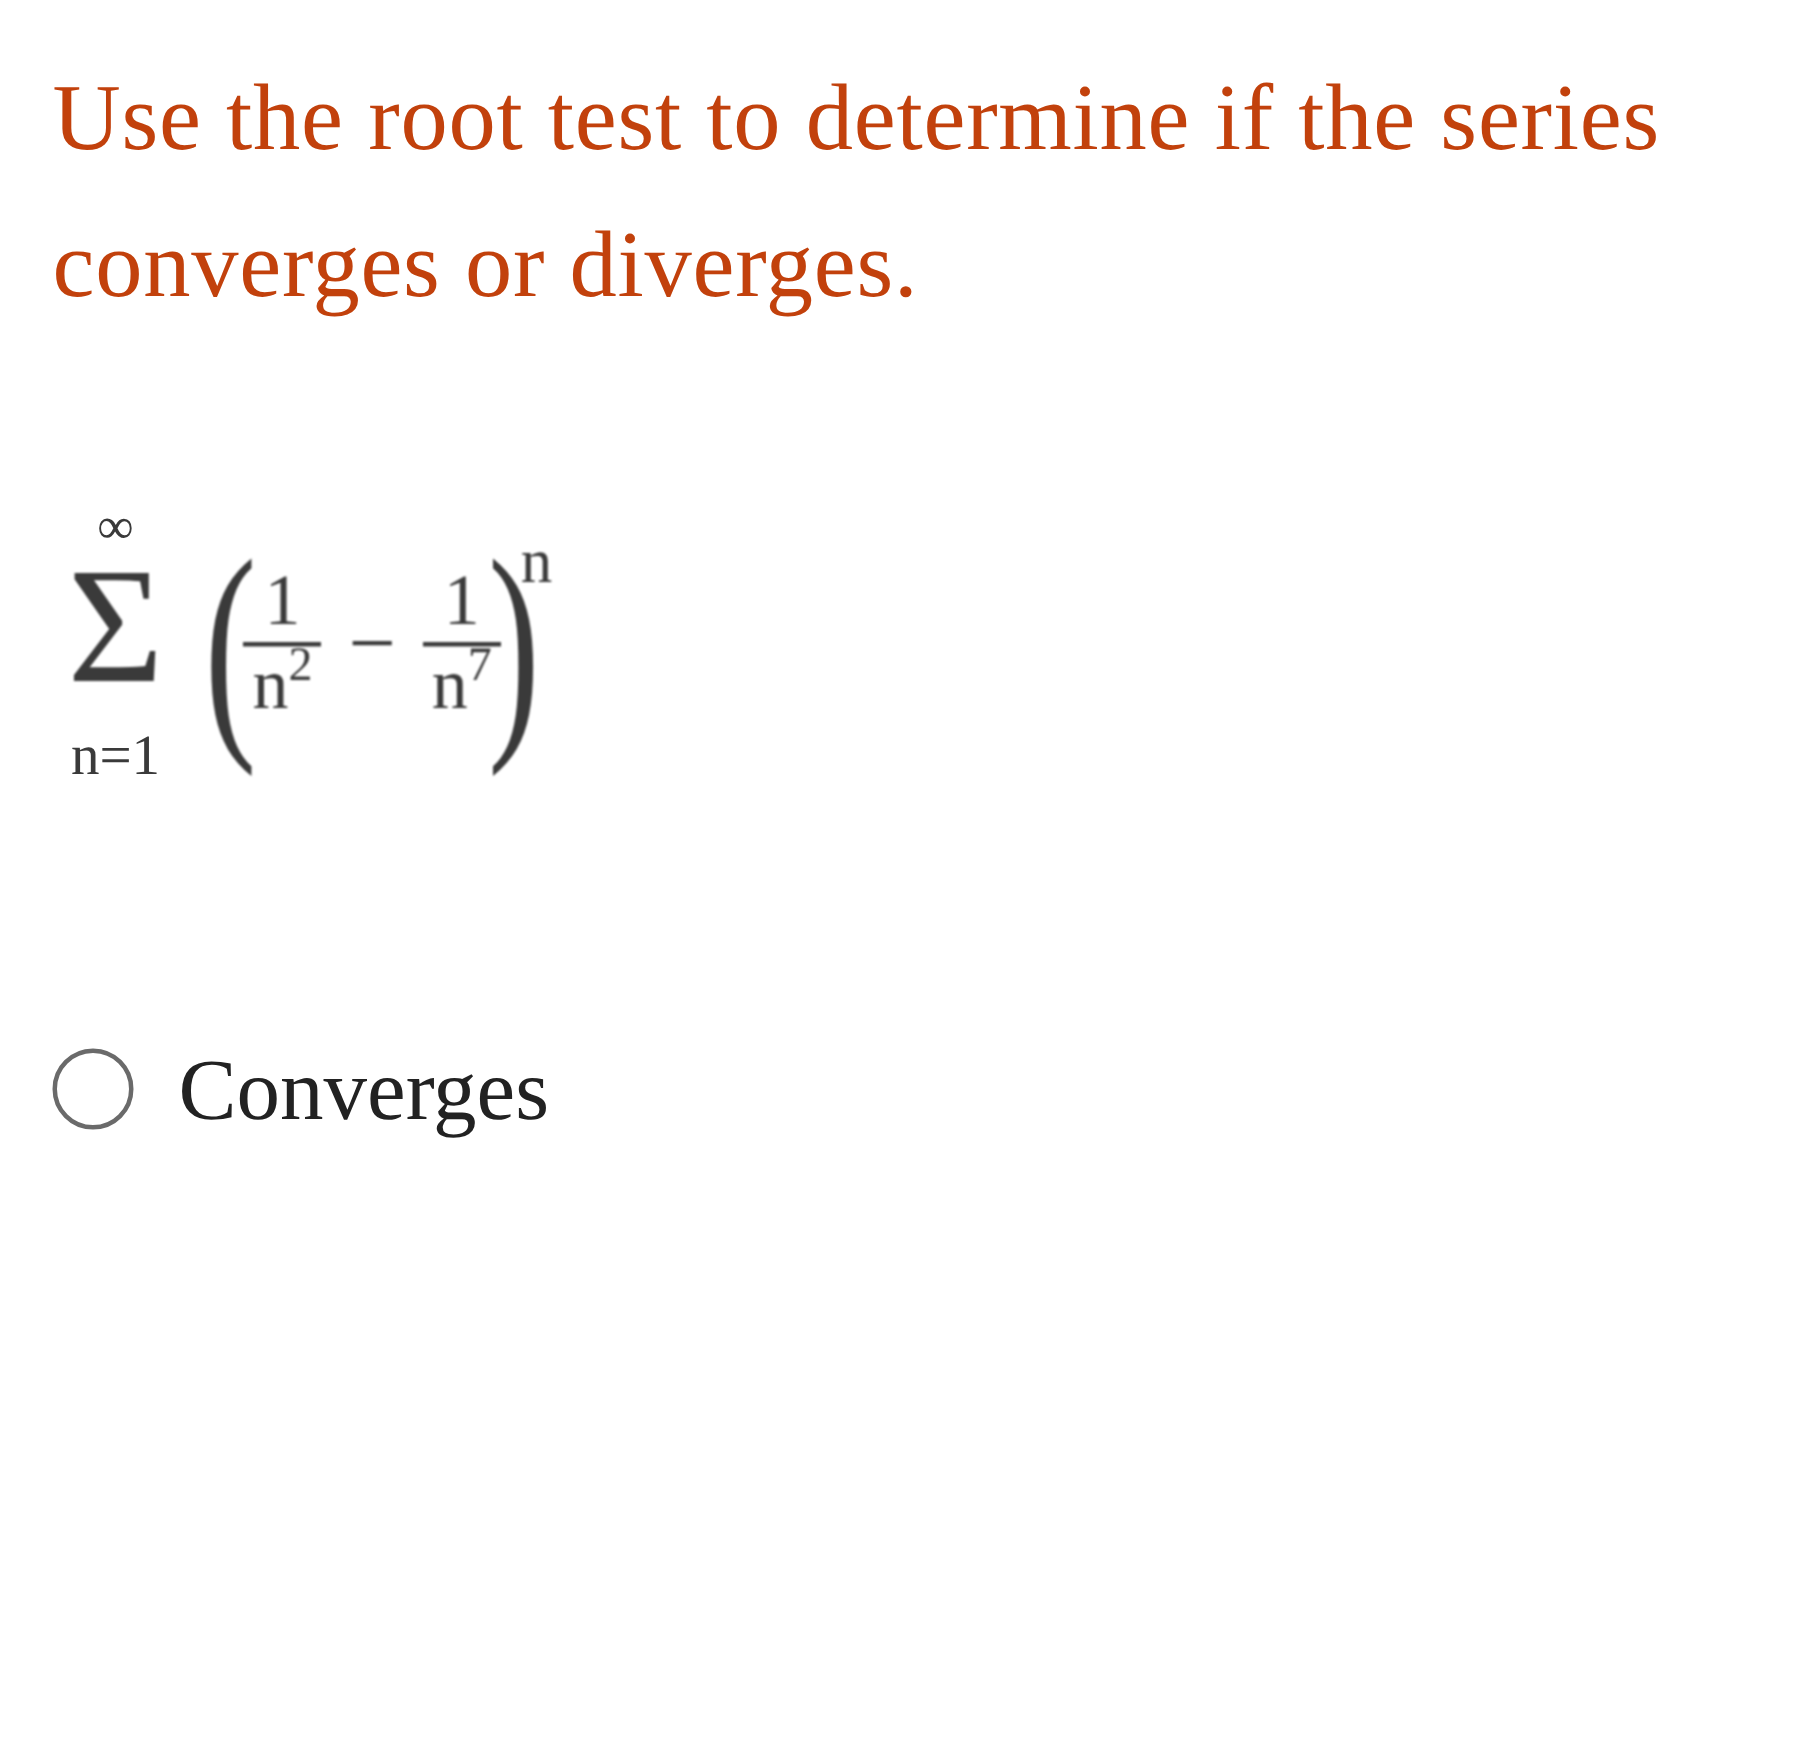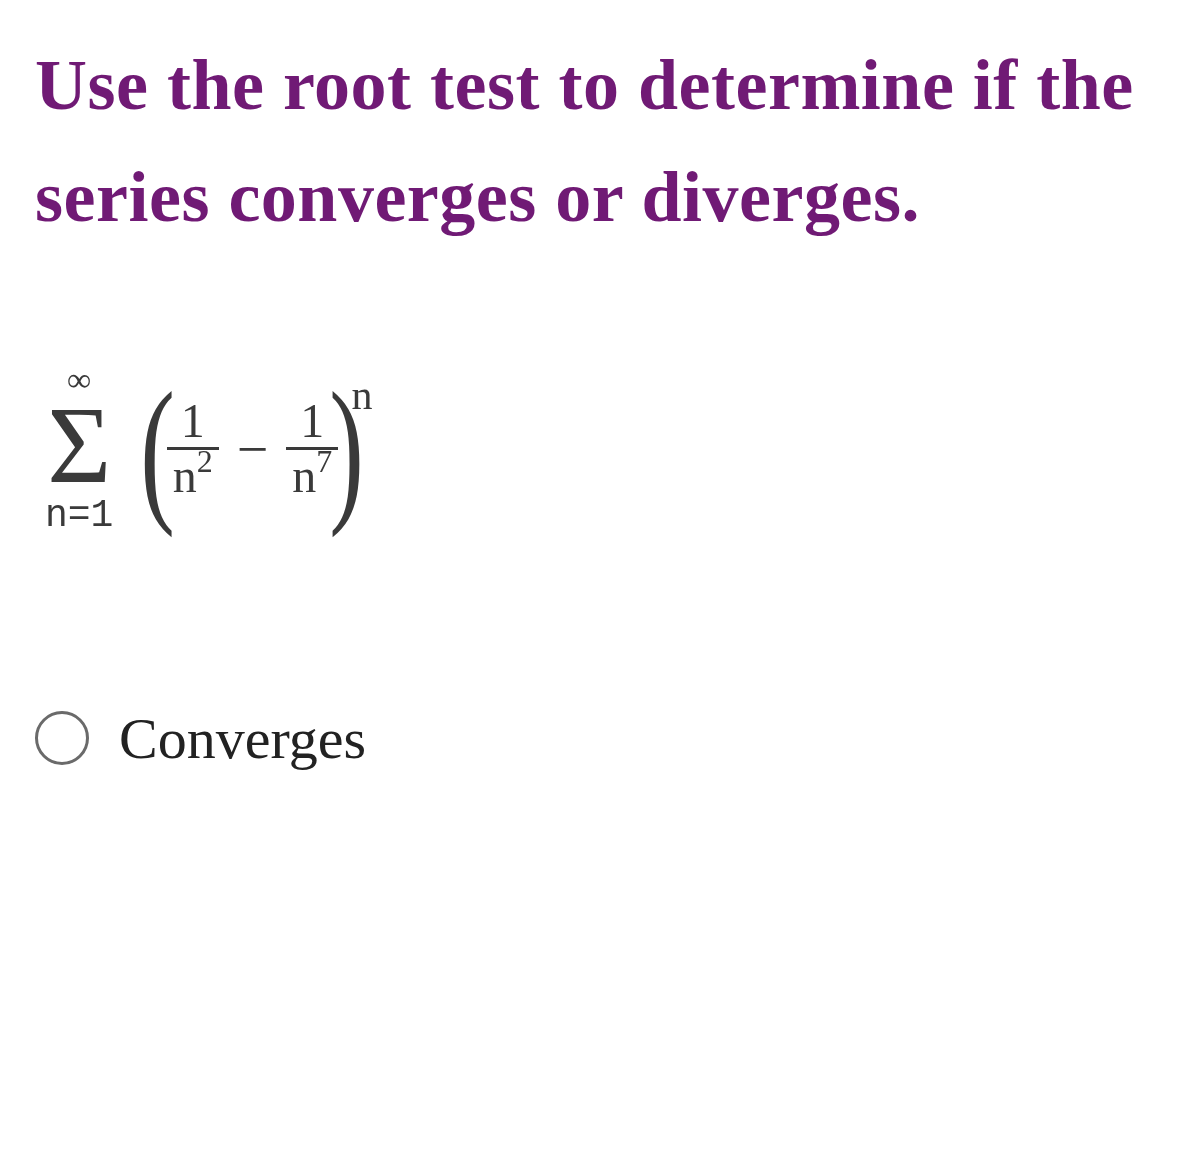--- a/index.html
+++ b/index.html
@@ -9,26 +9,25 @@
     }
     body {
       font-family: 'Times New Roman', Times, serif;
       background: #ffffff;
       width: 1200px;
       height: 1161px;
       padding: 30px 35px;
       color: #222222;
     }
     .question-text {
-      font-size: 72px;
+      font-size: 63px;
       line-height: 1.55;
-      color: #701a75;
+      color: #c2410c;
       margin-bottom: 110px;
       letter-spacing: 0.5px;
-      font-weight: bold;
     }
     .formula-container {
       display: flex;
       align-items: center;
       margin-bottom: 170px;
       margin-left: 10px;
     }
     .sigma-block {
       display: flex;
       flex-direction: column;
@@ -45,23 +44,22 @@
     }
     .sigma-symbol {
       font-size: 110px;
       line-height: 0.85;
       font-weight: normal;
       filter: blur(0.6px);
     }
     .sigma-lower {
       font-size: 38px;
       line-height: 1;
-      margin-top: 4px;
+      margin-top: 20px;
       filter: blur(0.5px);
-      font-family: Liberation Mono, monospace;
     }
     .paren-group {
       display: flex;
       align-items: center;
       position: relative;
       filter: blur(0.6px);
     }
     .paren {
       font-size: 160px;
       line-height: 0.75;

